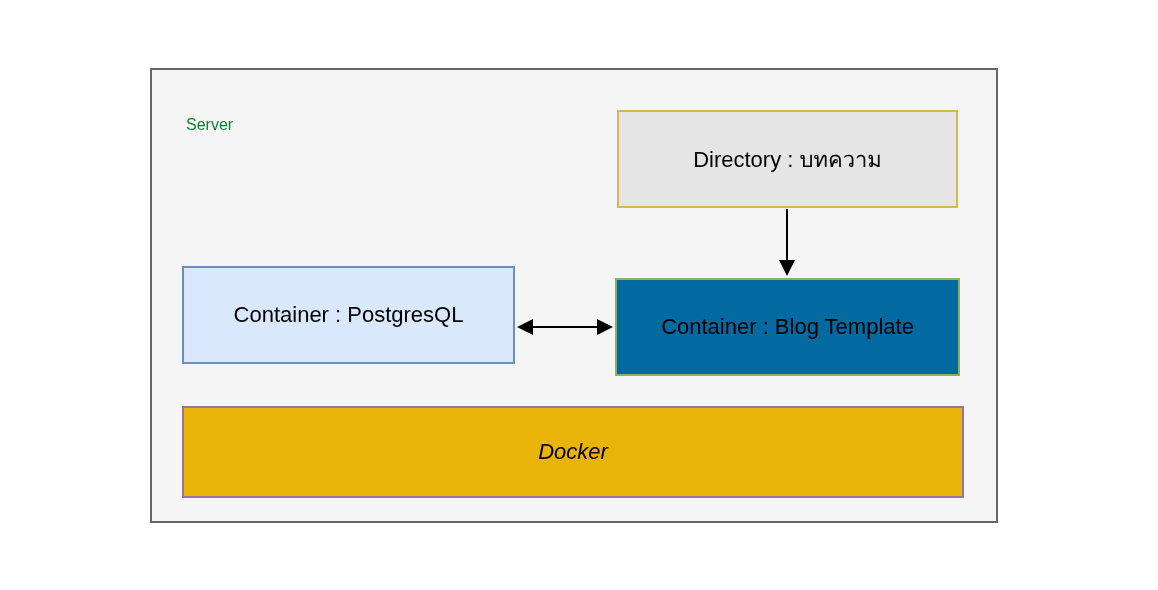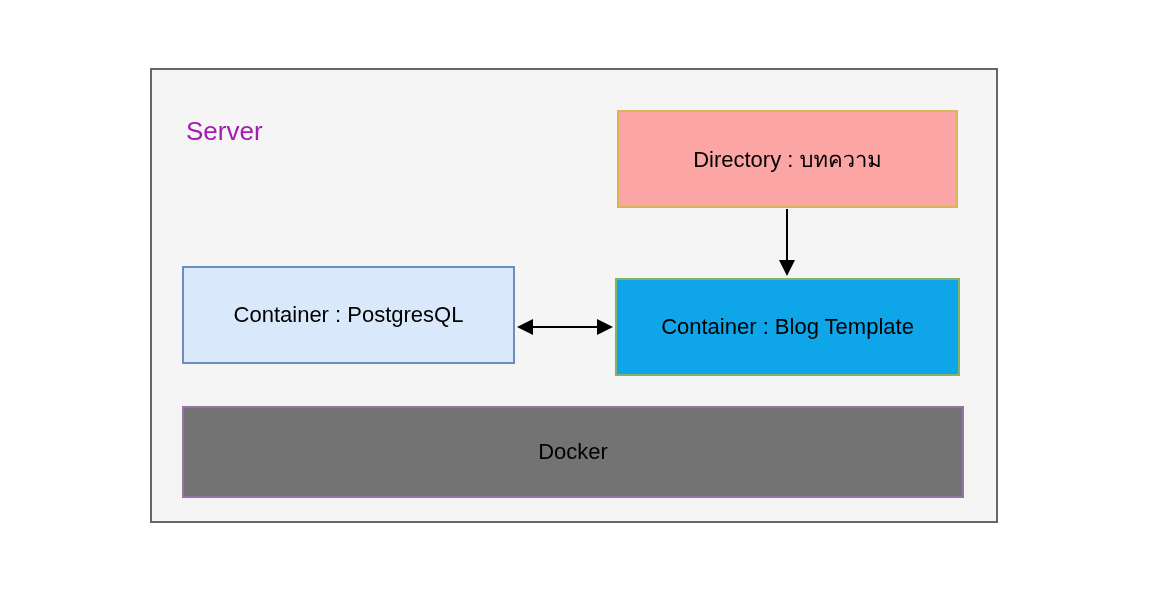--- a/index.html
+++ b/index.html
@@ -22,22 +22,22 @@
     width: 848px;
     height: 455px;
     background: #f5f5f5;
     border: 2px solid #666666;
     box-sizing: border-box;
   }
   .server-label {
     position: absolute;
     left: 186px;
     top: 116px;
-    font-size: 26px;
-    color: #a21caf;
+    font-size: 16px;
+    color: #15803d;
     white-space: nowrap;
   }
   .node {
     position: absolute;
     box-sizing: border-box;
     border: 2px solid;
     display: flex;
     align-items: center;
     justify-content: center;
     font-size: 22px;
@@ -80,33 +80,33 @@
 </style>
 </head>
 <body>
 
 <div class="canvas">
 
   <div class="server-box"></div>
 
   <div class="server-label">Server</div>
 
-  <div class="node node-directory" style="background: #fca5a5; border-color: rgb(214, 182, 86);">
+  <div class="node node-directory" style="background: #e5e5e5; border-color: rgb(214, 182, 86);">
     <span>Directory : บทความ</span>
   </div>
 
   <div class="node node-postgres" style="background: rgb(218, 232, 252); border-color: rgb(108, 142, 191);">
     <span>Container : PostgresQL</span>
   </div>
 
-  <div class="node node-blog" style="background: #0ea5e9; border-color: rgb(130, 179, 102);">
+  <div class="node node-blog" style="background: #0369a1; border-color: rgb(130, 179, 102);">
     <span>Container : Blog Template</span>
   </div>
 
-  <div class="node node-docker" style="background: #737373; border-color: rgb(150, 115, 166);">
+  <div class="node node-docker" style="background: #eab308; border-color: rgb(150, 115, 166); font-style: italic;">
     <span>Docker</span>
   </div>
 
   <svg class="edges-layer" viewBox="0 0 1158 590" xmlns="http://www.w3.org/2000/svg">
 
     <g>
       <line x1="787" y1="209" x2="787" y2="261" stroke="#000000" stroke-width="2"></line>
       <polygon points="779,260 795,260 787,276" fill="#000000"></polygon>
     </g>
 

